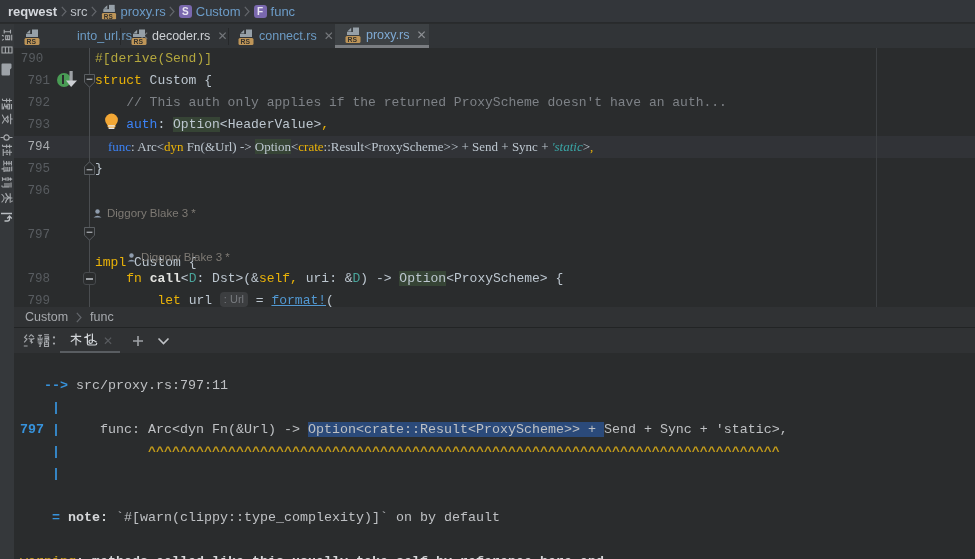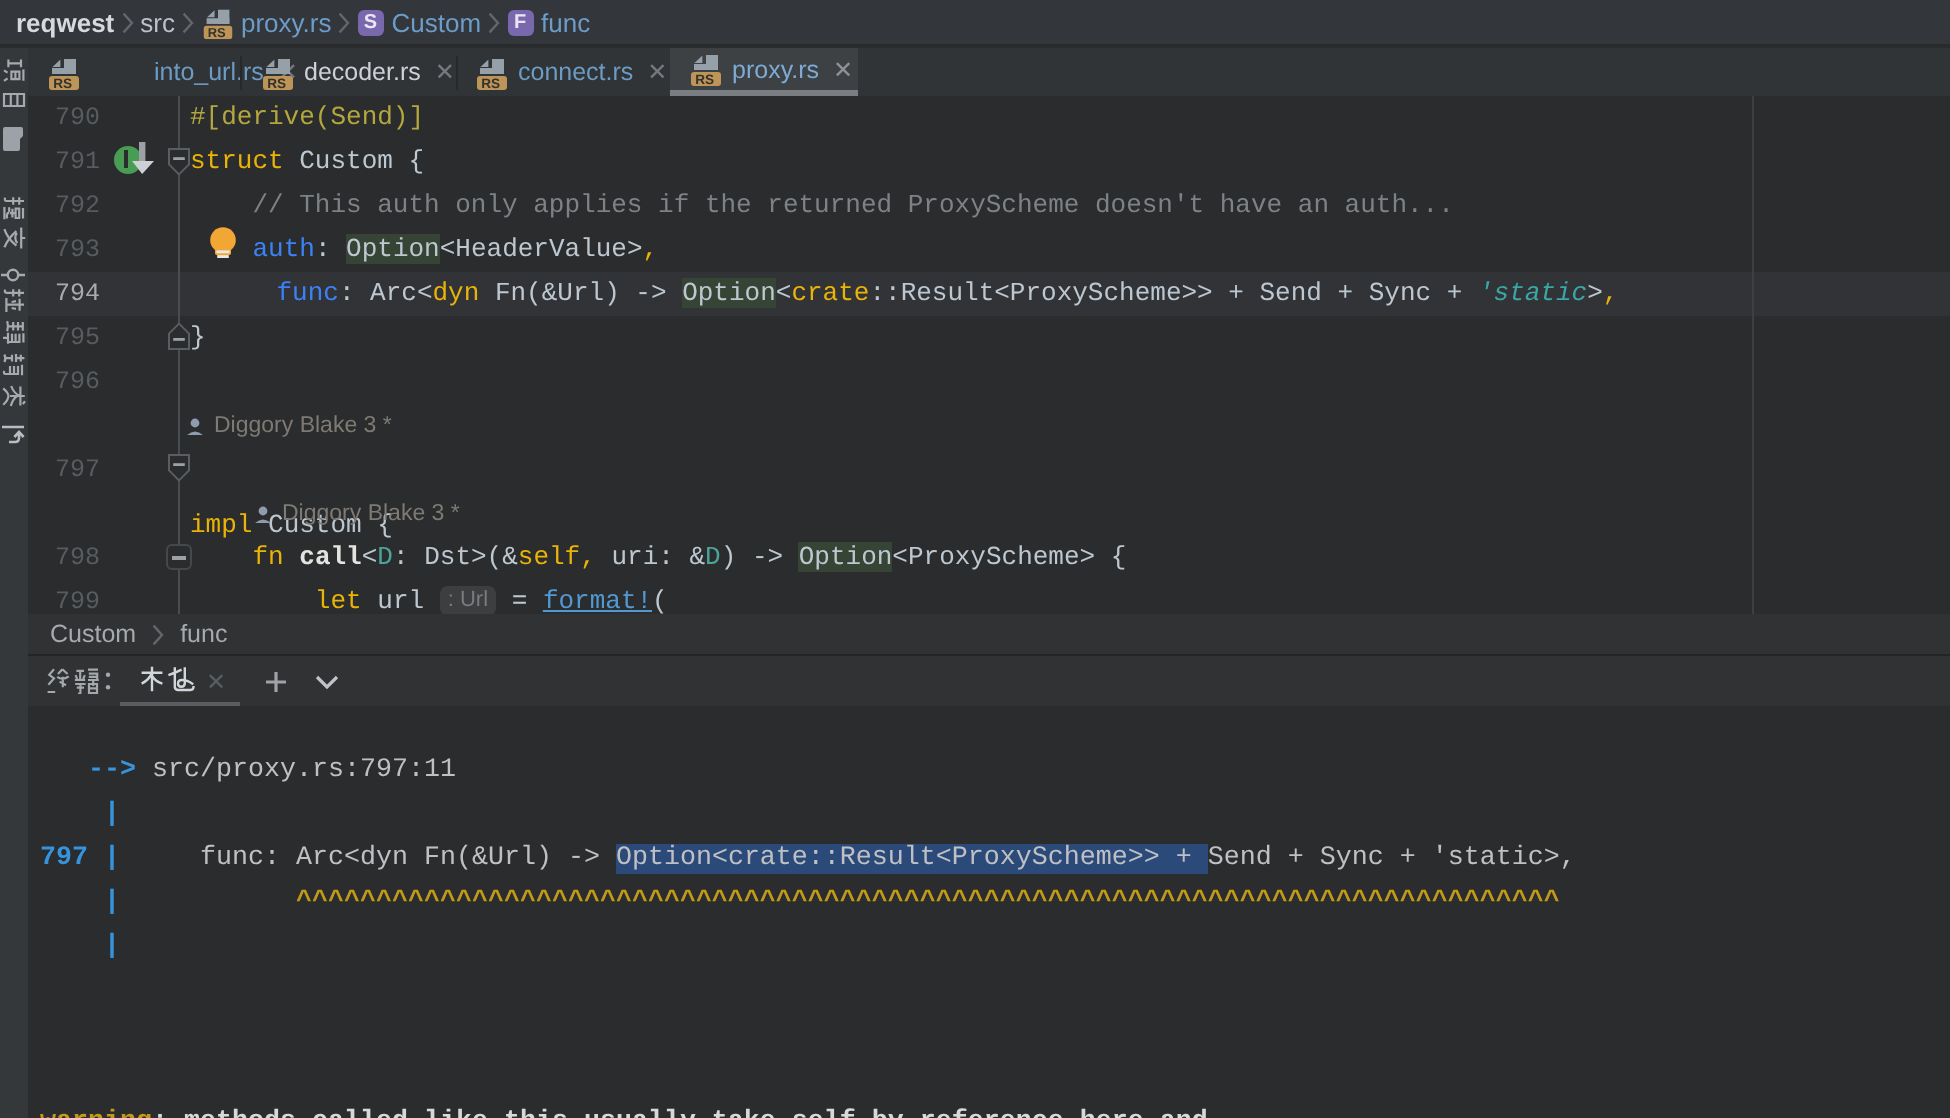--- a/index.html
+++ b/index.html
@@ -184,36 +184,36 @@
   </div>
 
   <div class="abs" id="editor">
     <div class="abs" style="left:0;top:88px;width:961px;height:22px;background:#313337;"></div>
     <div class="guide abs"></div>
     <div class="fline" style="top:0px;height:27px;"></div>
     <div class="fline" style="top:39px;height:75px;"></div>
     <div class="fline" style="top:127px;height:52px;"></div>
     <div class="fline" style="top:192px;height:67px;"></div>
 
-    <div class="lnum" style="top:0px;">790</div>
+    <div class="lnum" style="top:0px;text-align:center;">790</div>
     <div class="lnum" style="top:22px;">791</div>
     <div class="lnum" style="top:44px;">792</div>
     <div class="lnum" style="top:66px;">793</div>
     <div class="lnum" style="top:88px;color:#A8ABAE;">794</div>
     <div class="lnum" style="top:110px;">795</div>
     <div class="lnum" style="top:132px;">796</div>
     <div class="lnum" style="top:176px;">797</div>
     <div class="lnum" style="top:220px;">798</div>
     <div class="lnum" style="top:242px;">799</div>
 
     <div class="eline" style="top:0px;left:81px;"><span class="meta">#[derive(Send)]</span></div>
     <div class="eline" style="top:22px;left:81px;"><span class="kw">struct</span> Custom {</div>
     <div class="eline" style="top:44px;left:81px;"><span class="cmt">    // This auth only applies if the returned ProxyScheme doesn't have an auth...</span></div>
     <div class="eline" style="top:66px;left:81px;">    <span class="fld">auth</span>: <span class="hl">Option</span>&lt;HeaderValue&gt;<span class="kw">,</span></div>
-    <div class="eline" style="top:88px;left:93px;">    <span class="fld">func</span>: Arc&lt;<span class="kw">dyn</span> Fn(&amp;Url) -&gt; <span class="hl">Option</span>&lt;<span class="kw">crate</span>::Result&lt;ProxyScheme&gt;&gt; + Send + Sync + <span class="lt">'static</span>&gt;<span class="kw">,</span></div>
+    <div class="eline" style="top:88px;left:81px;font-family:Liberation Serif, serif;">    <span class="fld">func</span>: Arc&lt;<span class="kw">dyn</span> Fn(&amp;Url) -&gt; <span class="hl">Option</span>&lt;<span class="kw">crate</span>::Result&lt;ProxyScheme&gt;&gt; + Send + Sync + <span class="lt">'static</span>&gt;<span class="kw">,</span></div>
     <div class="eline" style="top:110px;left:81px;">}</div>
     <div class="inlay" style="top:154px;left:78px;">
       <svg width="11" height="11" viewBox="0 0 11 11">
           <circle cx="5.5" cy="3.5" r="2.2" fill="#8E9CAD"></circle>
           <path d="M1.5 9.5 q4-3.5 8 0 z" fill="#8E9CAD"></path>
         </svg>
       <span>Diggory Blake 3 *</span>
     </div>
     <div class="eline" style="top:176px;left:81px;margin-top:28px;"><span class="kw">impl</span> Custom {</div>
     <div class="inlay" style="top:198px;left:112px;">
@@ -283,16 +283,17 @@
         <path d="M1.5 1.5 L6.5 6.5 L11.5 1.5" stroke="#C0C3C7" stroke-width="1.6" fill="none"></path>
       </svg>
   </div>
 
   <div class="abs" id="terminal">
     <div class="tline" style="top:22px;">   <span class="blu">--&gt;</span> src/proxy.rs:797:11</div>
     <div class="tline" style="top:44px;">    <span class="blu">|</span></div>
     <div class="tline" style="top:66px;"><span class="blu">797</span> <span class="blu">|</span>     func: Arc&lt;dyn Fn(&amp;Url) -&gt; <span class="sel">Option&lt;crate::Result&lt;ProxyScheme&gt;&gt; + </span>Send + Sync + 'static&gt;,</div>
     <div class="tline" style="top:88px;">    <span class="blu">|</span>           <span class="yel">^^^^^^^^^^^^^^^^^^^^^^^^^^^^^^^^^^^^^^^^^^^^^^^^^^^^^^^^^^^^^^^^^^^^^^^^^^^^^^^</span></div>
     <div class="tline" style="top:110px;">    <span class="blu">|</span></div>
+    <div class="tline" style="top:154px;">    <span class="blu">=</span> <span class="wht">note:</span> `#[warn(clippy::type_complexity)]` on by default</div>
     <div class="tline" style="top:198px;"><span class="yel">warning</span><span class="wht">: methods called like this usually take self by reference here and</span></div>
   </div>
 
 </div>
 
 </body></html>

